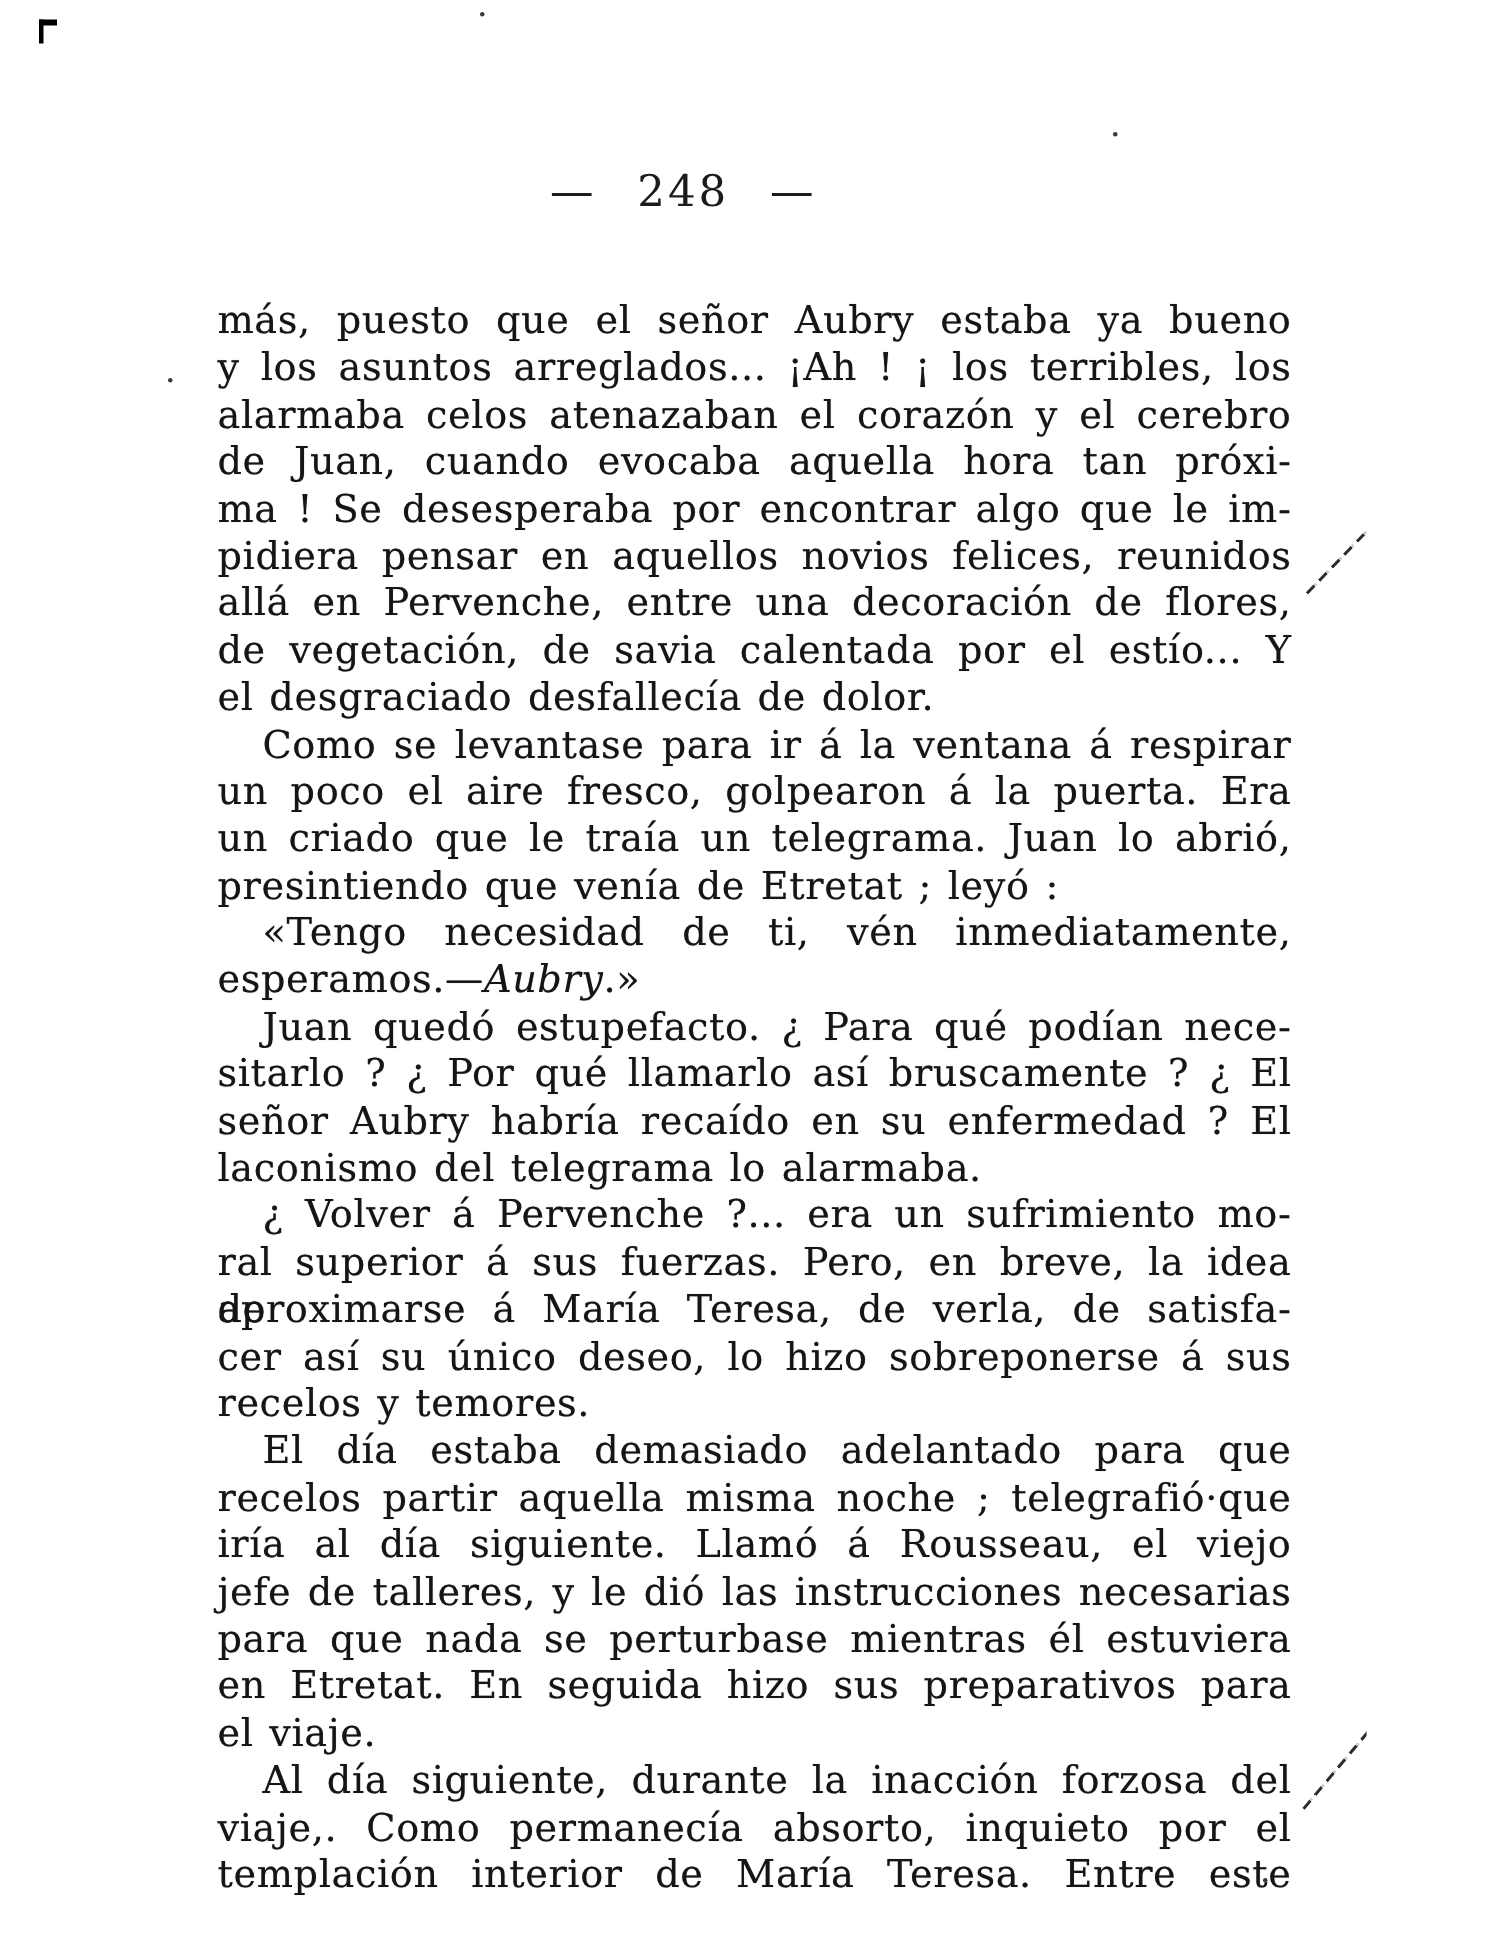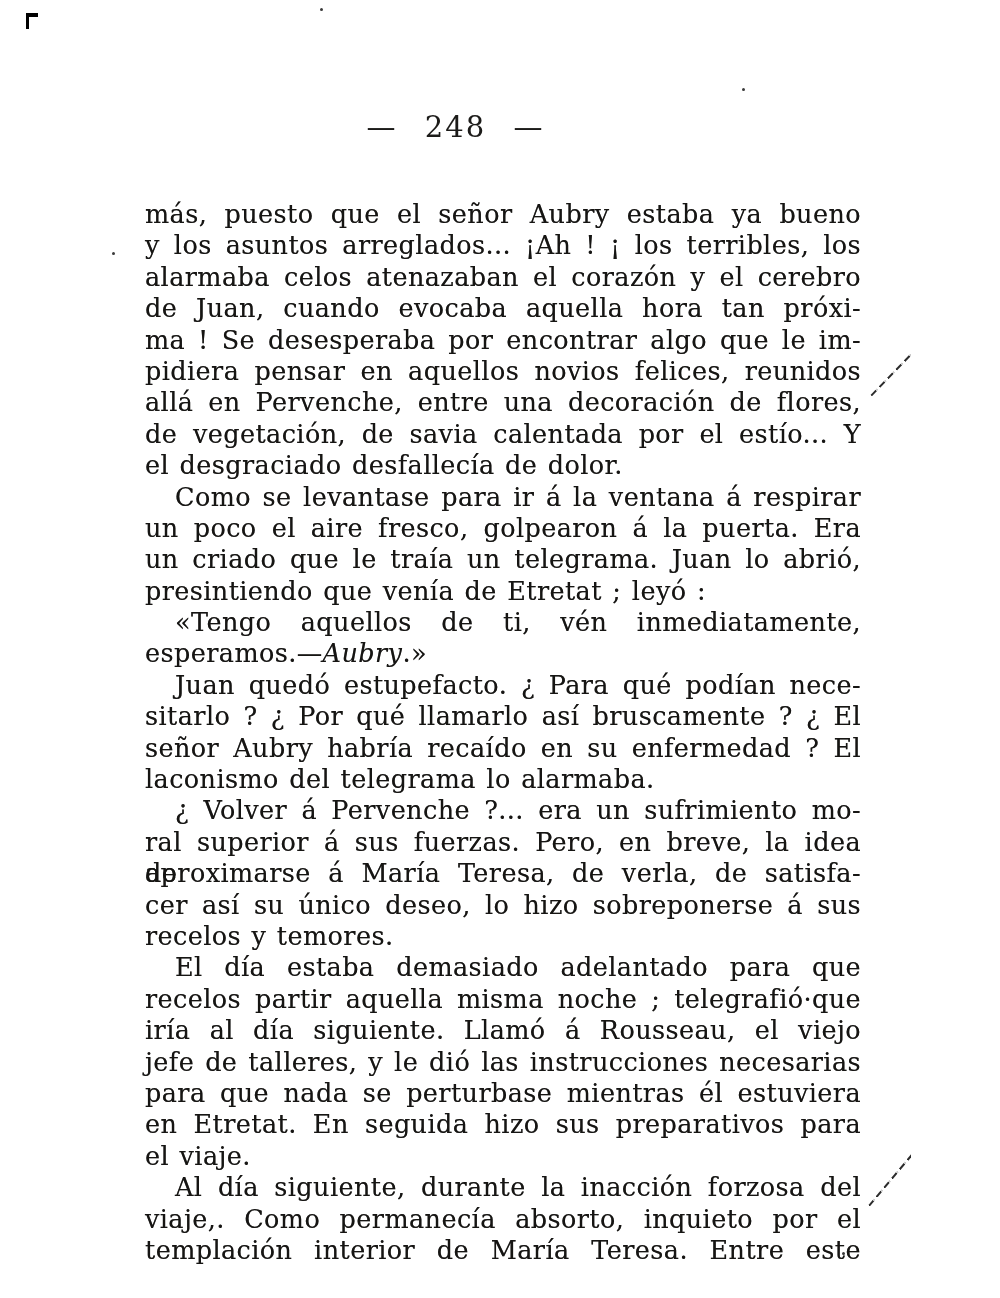--- a/index.html
+++ b/index.html
@@ -105,21 +105,21 @@
       <div class="line justify"><span>de Juan, cuando evocaba aquella hora tan próxi-</span></div>
       <div class="line justify"><span>ma ! Se desesperaba por encontrar algo que le im-</span></div>
       <div class="line justify"><span>pidiera pensar en aquellos novios felices, reunidos</span></div>
       <div class="line justify"><span>allá en Pervenche, entre una decoración de flores,</span></div>
       <div class="line justify"><span>de vegetación, de savia calentada por el estío... Y</span></div>
       <div class="line"><span>el desgraciado desfallecía de dolor.</span></div>
       <div class="line justify indent"><span>Como se levantase para ir á la ventana á respirar</span></div>
       <div class="line justify"><span>un poco el aire fresco, golpearon á la puerta. Era</span></div>
       <div class="line justify"><span>un criado que le traía un telegrama. Juan lo abrió,</span></div>
       <div class="line"><span>presintiendo que venía de Etretat ; leyó :</span></div>
-      <div class="line justify indent"><span>«Tengo aquellos de ti, vén inmediatamente,</span></div>
+      <div class="line justify indent"><span>«Tengo necesidad de ti, vén inmediatamente,</span></div>
       <div class="line"><span>esperamos.—</span><span class="it">Aubry</span><span>.»</span></div>
       <div class="line justify indent"><span>Juan quedó estupefacto. ¿ Para qué podían nece-</span></div>
       <div class="line justify"><span>sitarlo ? ¿ Por qué llamarlo así bruscamente ? ¿ El</span></div>
       <div class="line justify"><span>señor Aubry habría recaído en su enfermedad ? El</span></div>
       <div class="line"><span>laconismo del telegrama lo alarmaba.</span></div>
       <div class="line justify indent"><span>¿ Volver á Pervenche ?... era un sufrimiento mo-</span></div>
       <div class="line justify"><span>ral superior á sus fuerzas. Pero, en breve, la idea de</span></div>
       <div class="line justify"><span>aproximarse á María Teresa, de verla, de satisfa-</span></div>
       <div class="line justify"><span>cer así su único deseo, lo hizo sobreponerse á sus</span></div>
       <div class="line"><span>recelos y temores.</span></div>

